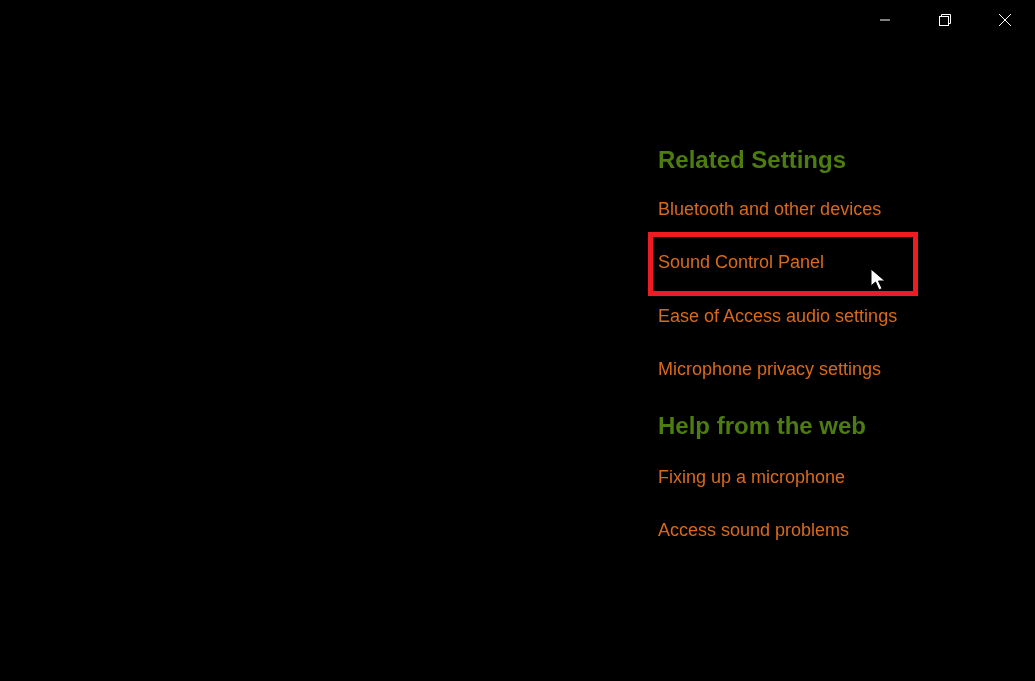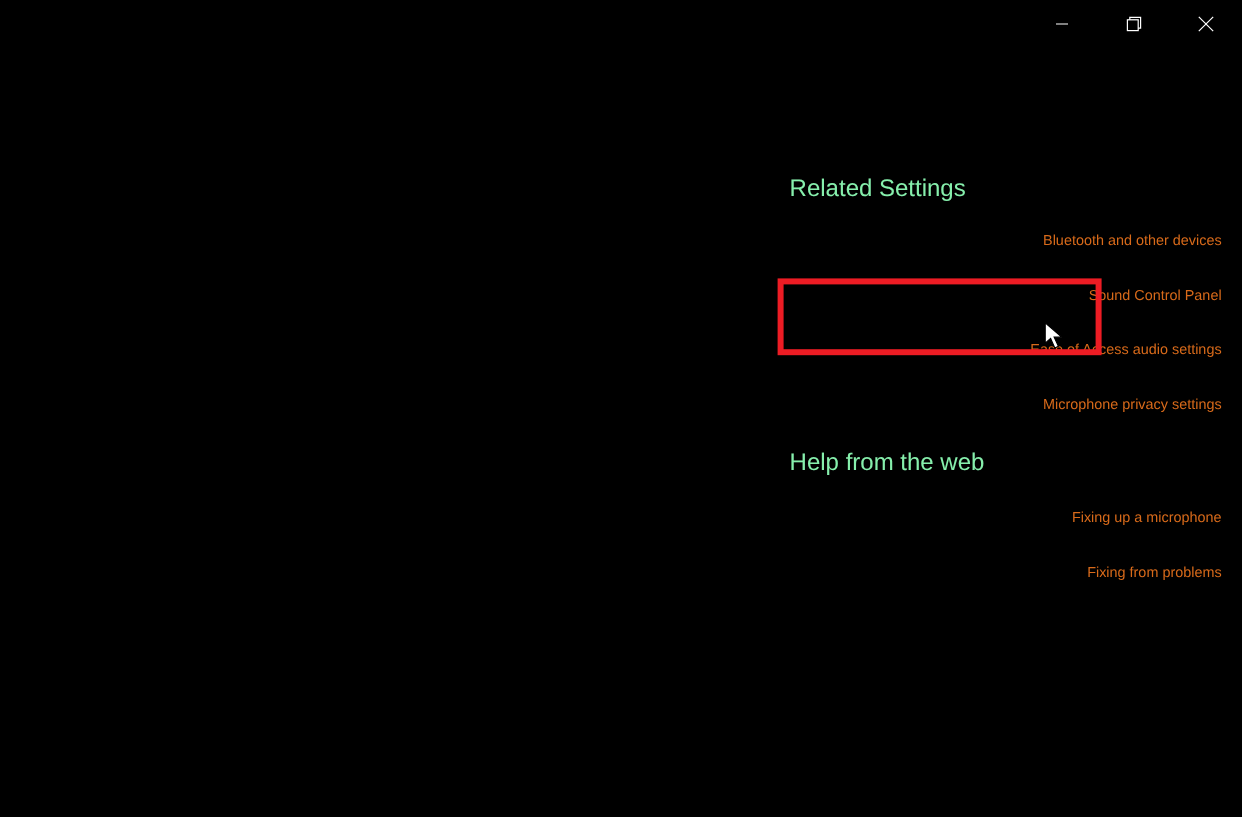--- a/index.html
+++ b/index.html
@@ -37,36 +37,35 @@
       fill: none;
       stroke-width: 1;
     }
     .content-panel {
       position: absolute;
       left: 658px;
       top: 146px;
       width: 360px;
     }
     .section-heading {
-      color: #86efac;
-      font-size: 20px;
-      font-weight: 400;
+      color: #4d7c0f;
+      font-size: 24px;
+      font-weight: 700;
       margin-bottom: 24px;
     }
     .section-heading.second {
       margin-bottom: 26px;
     }
     .link-item {
       color: #d86a1a;
-      font-size: 12px;
+      font-size: 18px;
       cursor: pointer;
       display: block;
       margin-bottom: 30px;
       line-height: 1.3;
-      text-align: right;
     }
     .link-item:last-child {
       margin-bottom: 0;
     }
     .highlight-box {
       position: absolute;
       border: 5px solid #ed1c24;
       pointer-events: none;
       box-sizing: border-box;
     }
@@ -104,21 +103,21 @@
 
 <div class="content-panel">
   <div class="section-heading">Related Settings</div>
   <a class="link-item">Bluetooth and other devices</a>
   <a class="link-item">Sound Control Panel</a>
   <a class="link-item">Ease of Access audio settings</a>
   <a class="link-item">Microphone privacy settings</a>
 
   <div class="section-heading second">Help from the web</div>
   <a class="link-item">Fixing up a microphone</a>
-  <a class="link-item">Fixing from problems</a>
+  <a class="link-item">Access sound problems</a>
 </div>
 
 <div class="highlight-box" style="left: 648px; top: 232px; width: 270px; height: 64px;"></div>
 
 <div class="cursor-arrow" style="left: 870px; top: 268px;">
   <svg viewBox="0 0 18 24">
     <path d="M1 1 L1 18 L5.5 14 L9 22 L12 20.5 L8.5 13 L15 13 Z" fill="#ffffff" stroke="#000000" stroke-width="1"></path>
   </svg>
 </div>
 

